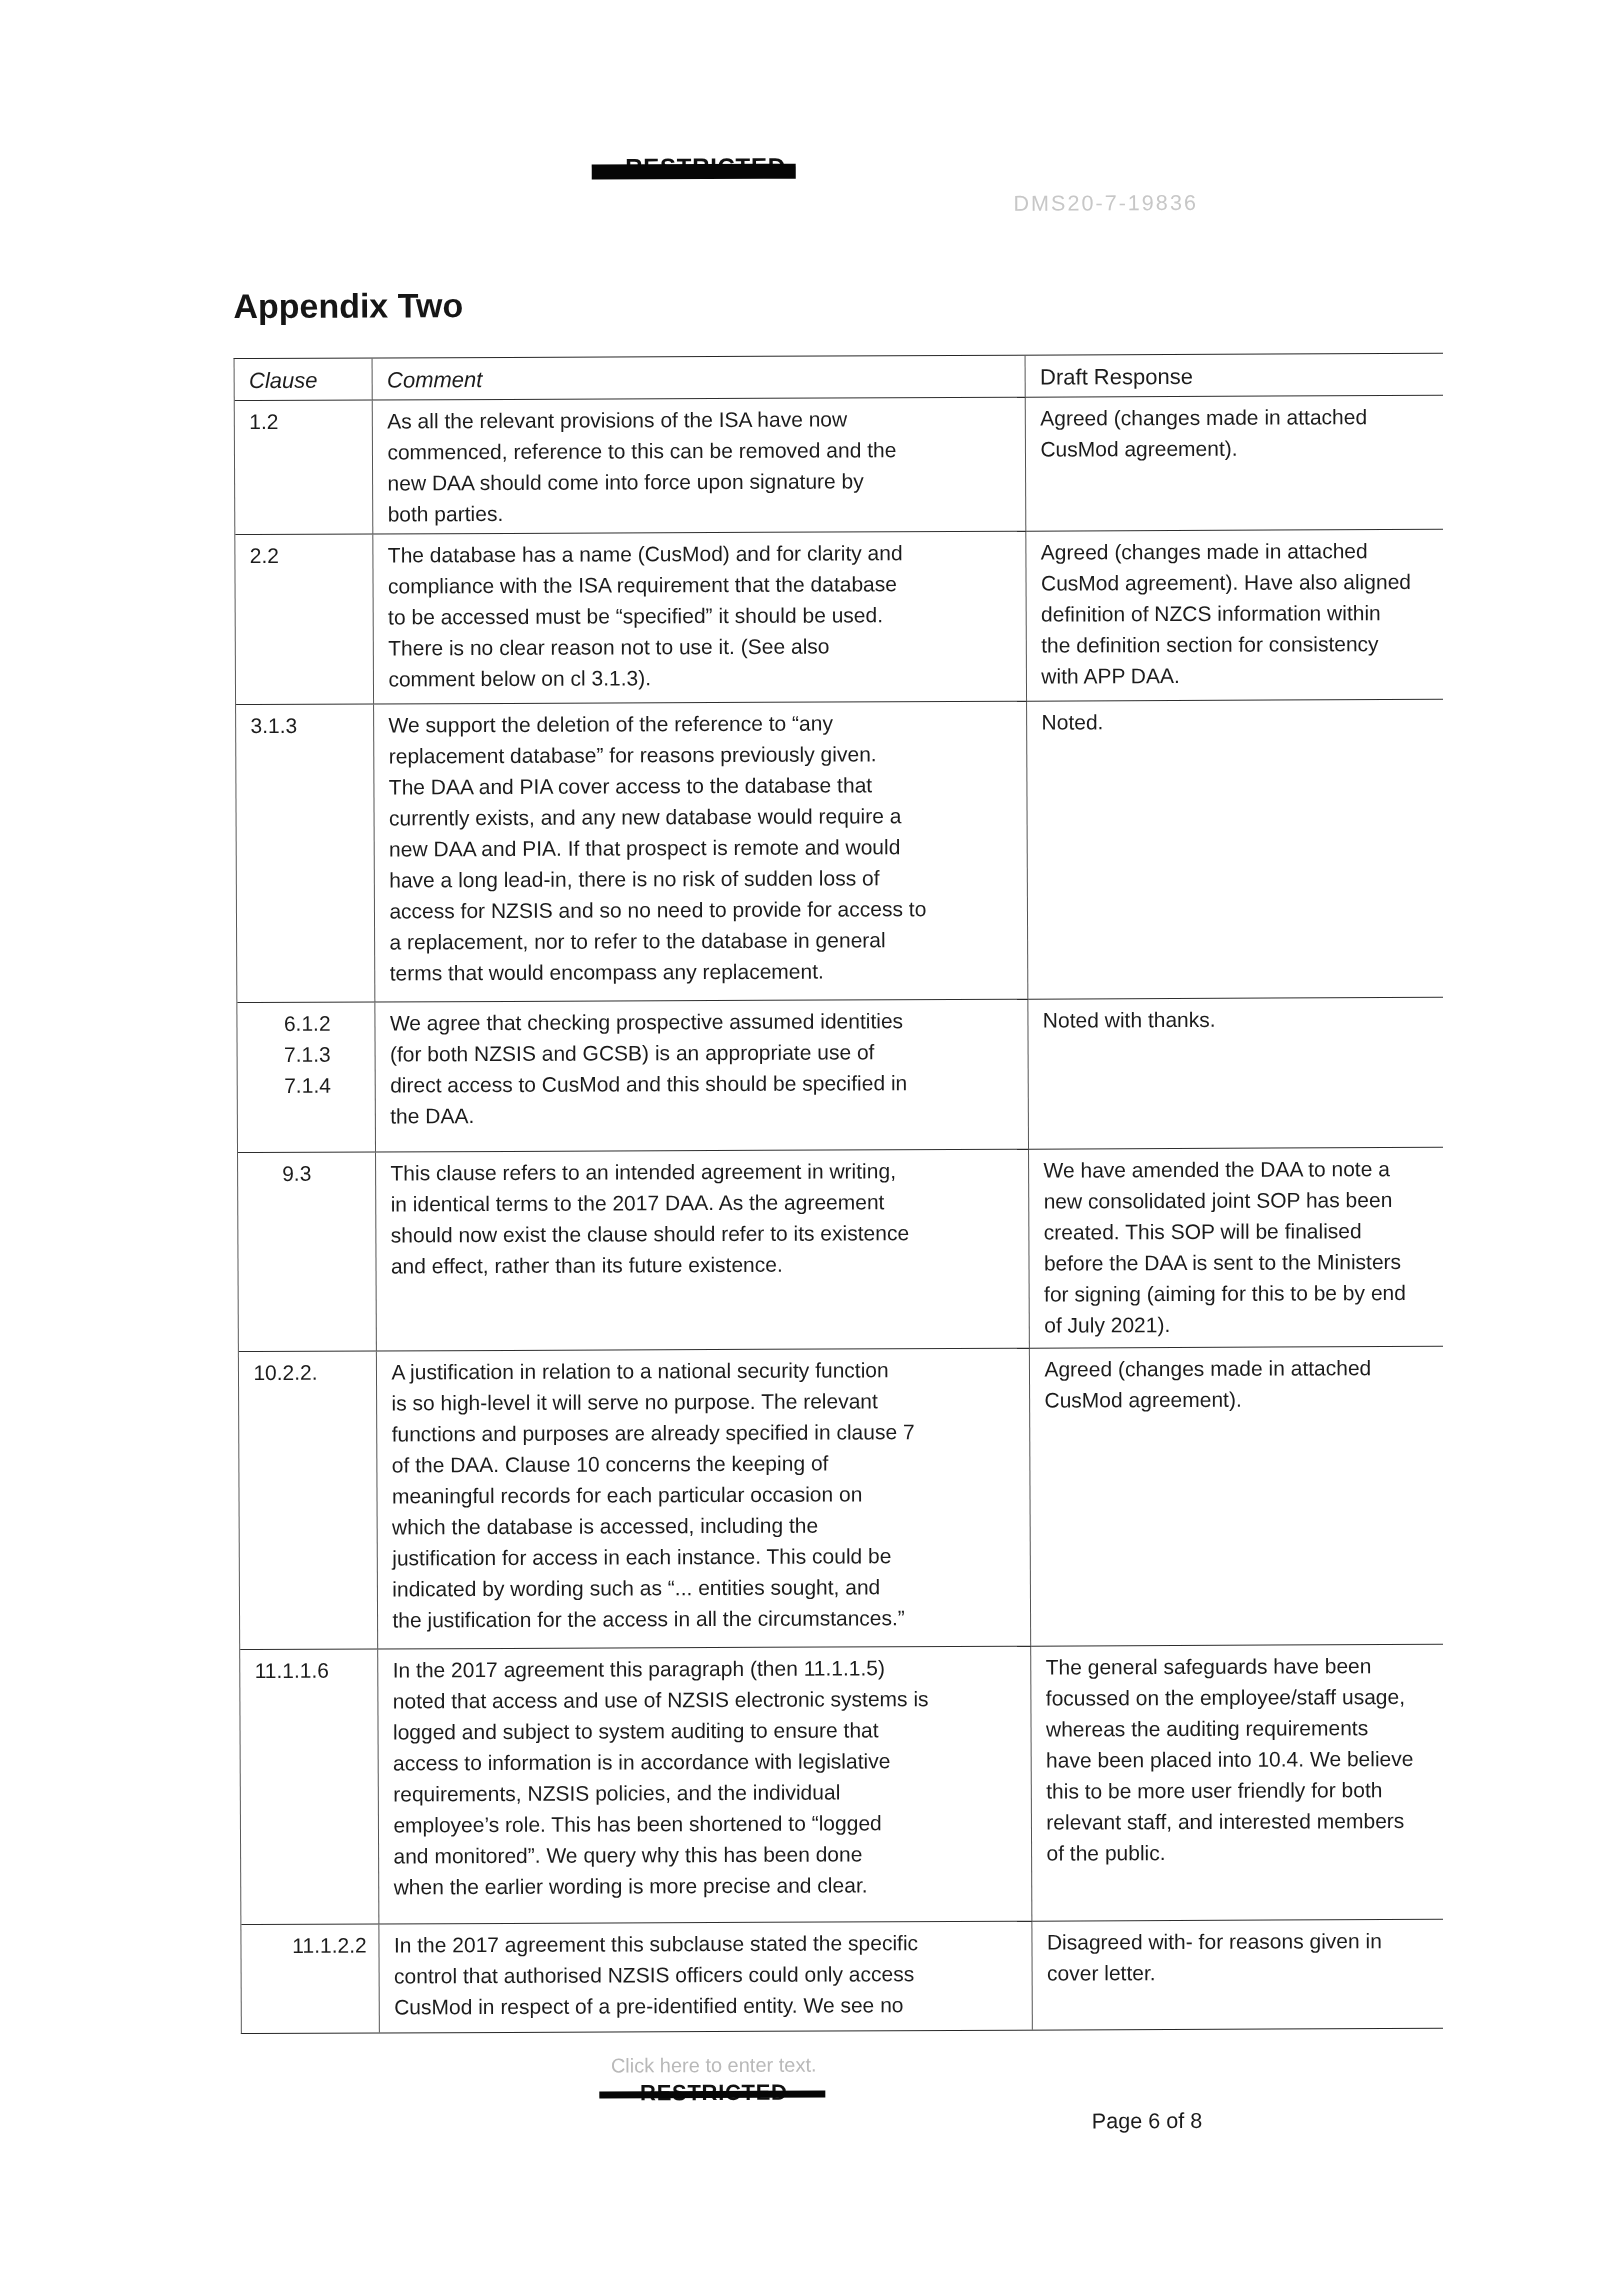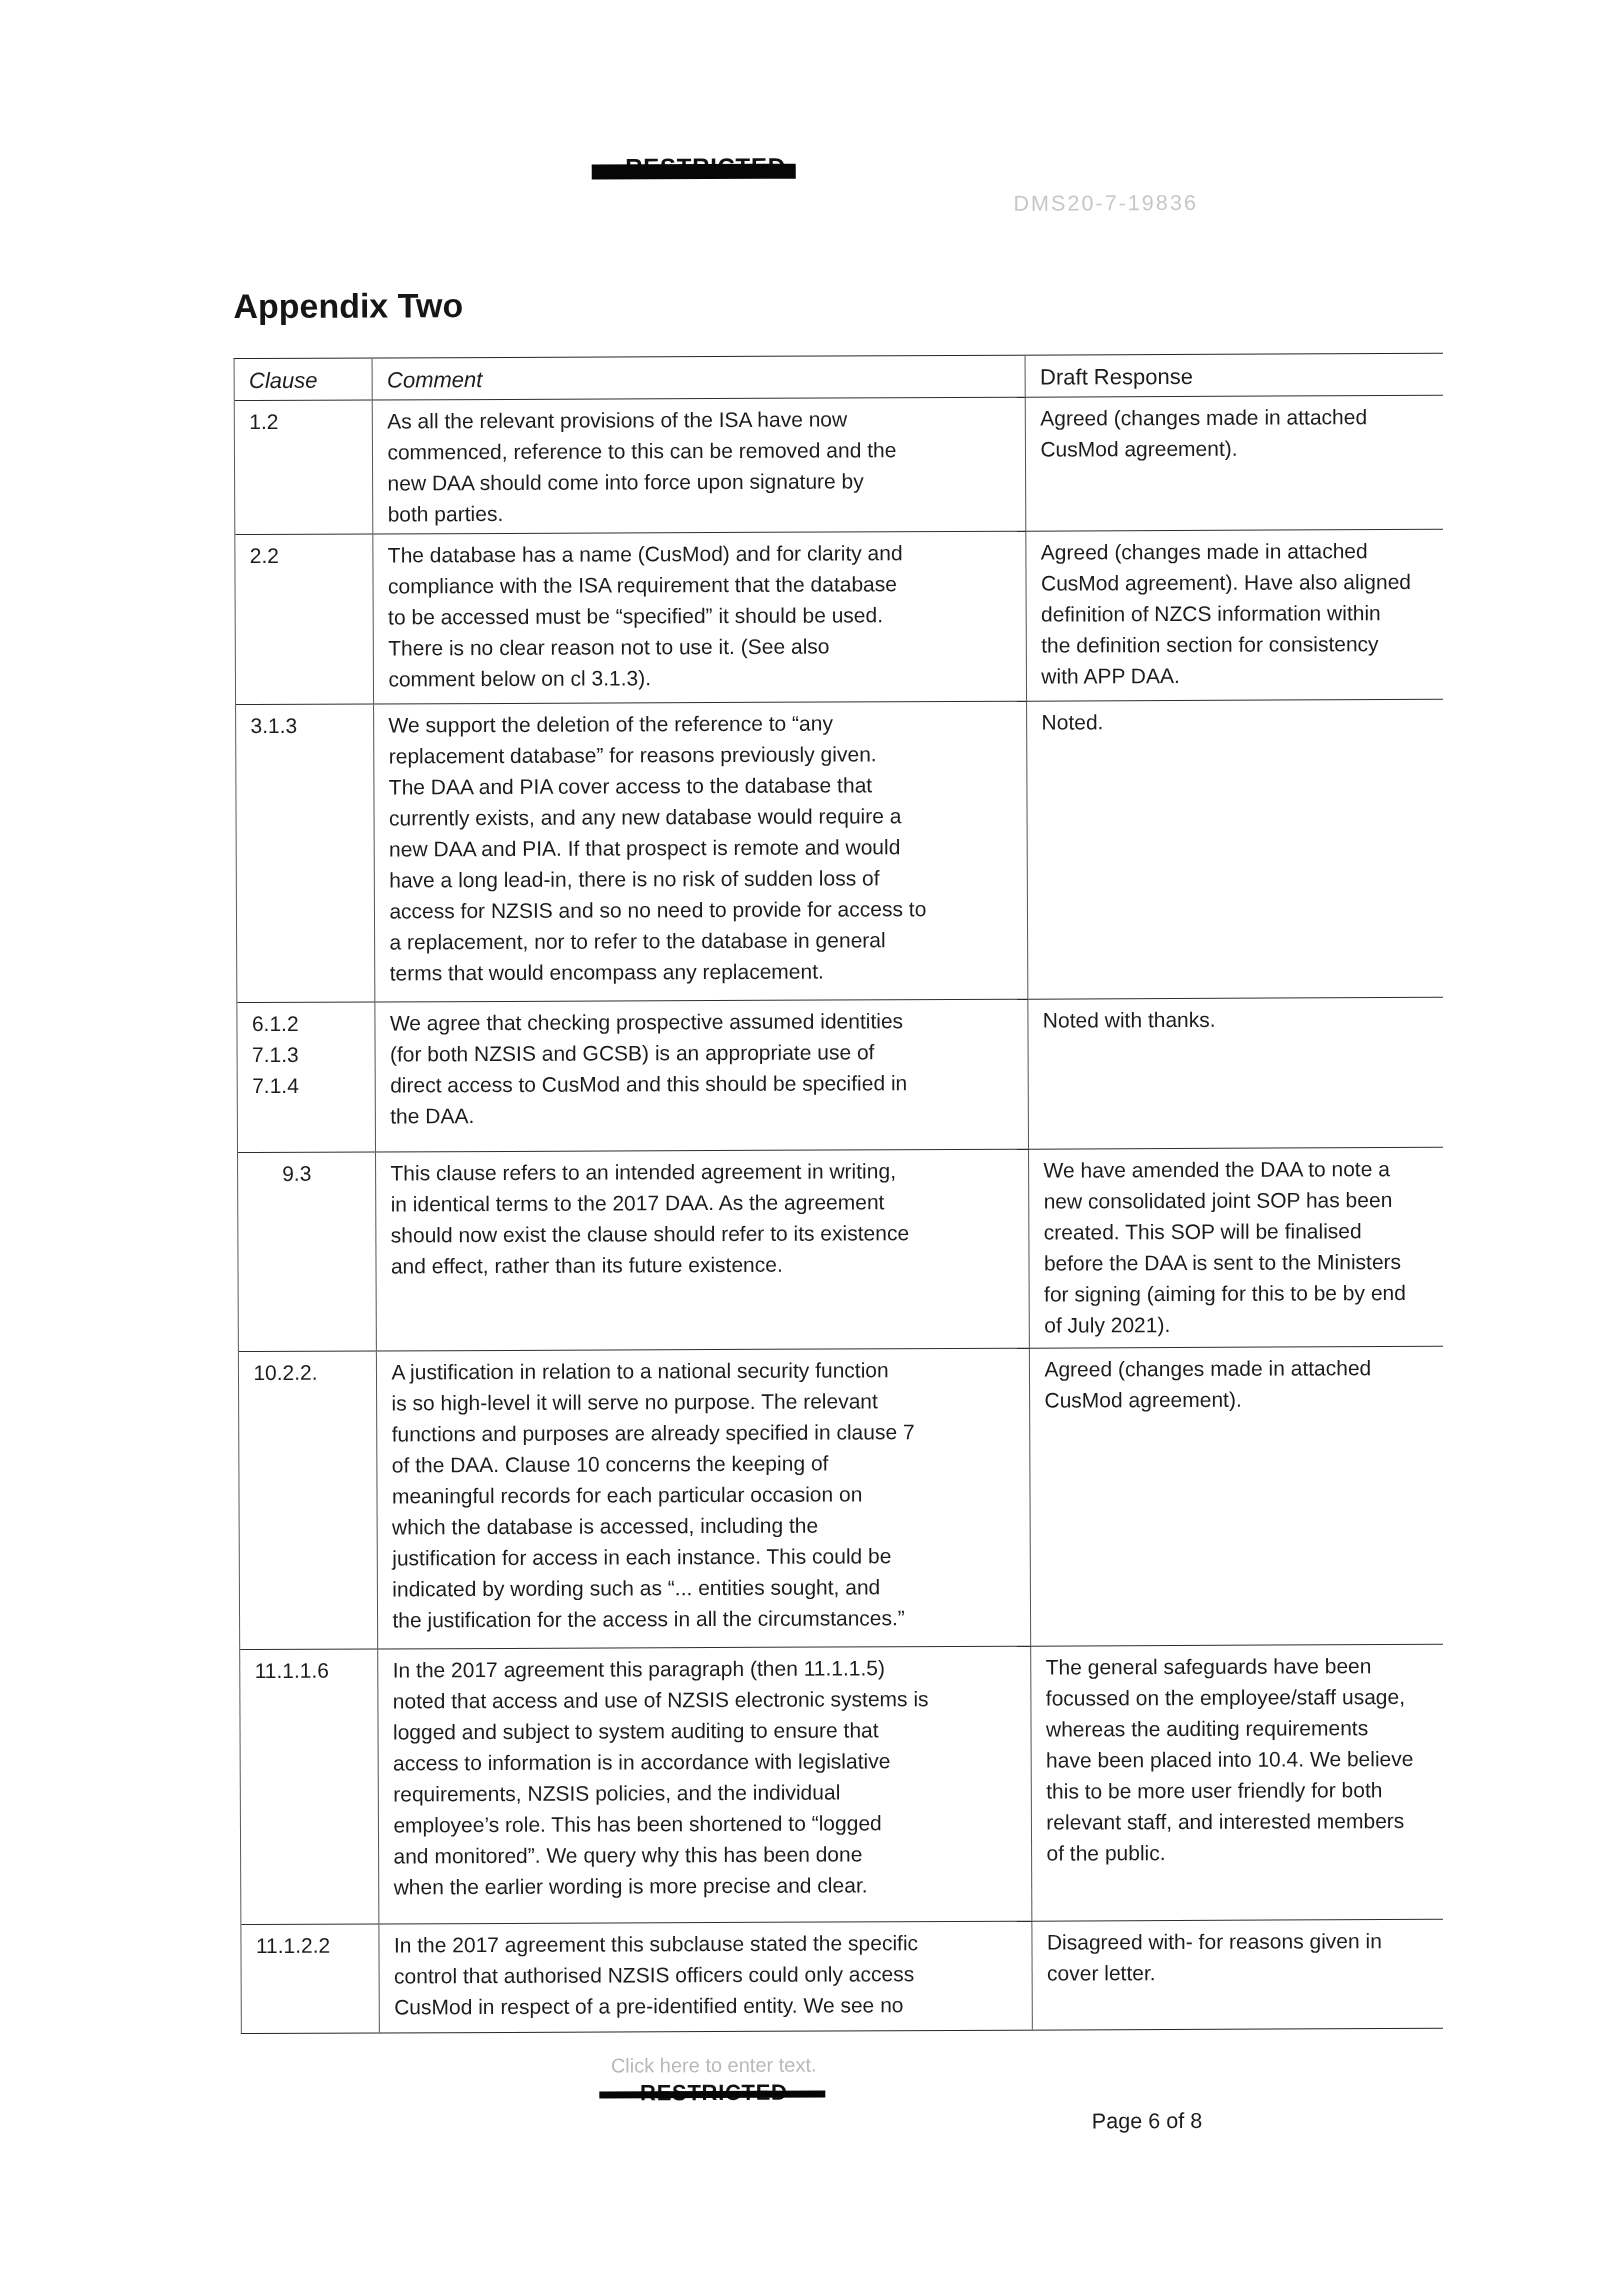--- a/index.html
+++ b/index.html
@@ -48,24 +48,24 @@
     color:#1c1c1c;
   }
   .cell.last-col { border-right:none; }
   .row-last { border-bottom:none; }
   .head { font-size:22px; padding-top:5.9px; padding-bottom:4.6px; }
   .head.it { font-style:italic; }
   .minh-56  { min-height:37px; }
   .minh-200 { min-height:131px; }
   .minh-260 { min-height:170px; }
   .minh-455 { min-height:298px; }
-  .minh-230 { min-height:150px; }
+  .minh-230 { min-height:150px;text-align:center; }
   .minh-305 { min-height:199px;padding-left:44px; }
   .minh-420 { min-height:275px; }
-  .minh-165 { min-height:108px; }
+  .minh-165 { min-height:108px;text-align:right; }
 
   
   .footer-placeholder {
     position:absolute; top:2054px; left:0; right:0; text-align:center;
     transform:translateX(-11.8px);
     color:#b9b9b9; font-size:20px;
   }
   .classification-bottom {
     position:absolute; top:2080px; left:0; right:0; text-align:center;
     transform:translateX(-11.8px);

